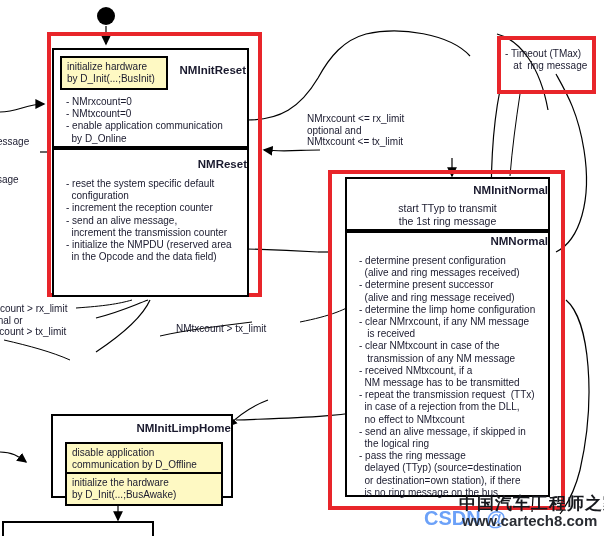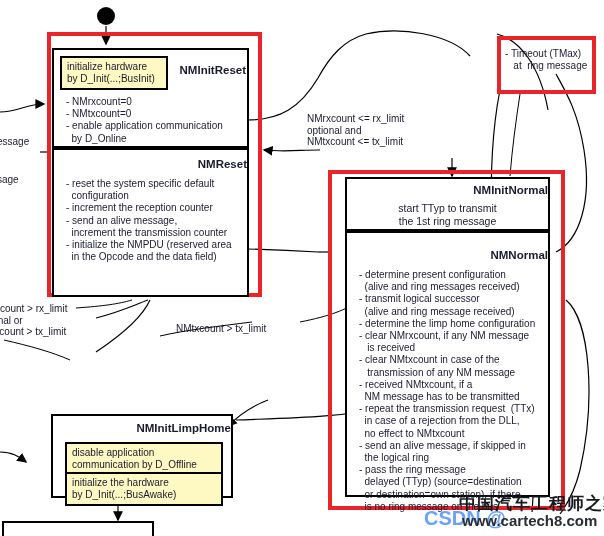--- a/index.html
+++ b/index.html
@@ -124,25 +124,25 @@
     </div>
   </div>
 
   <div class="state" style="left:345px;top:177px;width:205px;height:54px;">
     <div class="title" style="margin-top:5px;">NMInitNormal</div>
     <div class="sub" style="margin-top:6px;white-space:pre;">start TTyp to transmit
 the 1st ring message</div>
   </div>
 
   <div class="state" style="left:345px;top:231px;width:205px;height:266px;">
-    <div class="title" style="margin-top:16px;padding-left:20px;">NMNormal</div>
+    <div class="title" style="margin-top:2px;padding-left:20px;">NMNormal</div>
     <div class="body" style="margin:8px 0 0 12px;width:190px;">
       <div class="li">- determine present configuration</div>
       <div class="li">  (alive and ring messages received)</div>
-      <div class="li">- transmit logical successor</div>
+      <div class="li">- determine present successor</div>
       <div class="li">  (alive and ring message received)</div>
       <div class="li">- determine the limp home configuration</div>
       <div class="li">- clear NMrxcount, if any NM message</div>
       <div class="li">   is received</div>
       <div class="li">- clear NMtxcount in case of the</div>
       <div class="li">   transmission of any NM message</div>
       <div class="li">- received NMtxcount, if a</div>
       <div class="li">  NM message has to be transmitted</div>
       <div class="li">- repeat the transmission request  (TTx)</div>
       <div class="li">  in case of a rejection from the DLL,</div>

